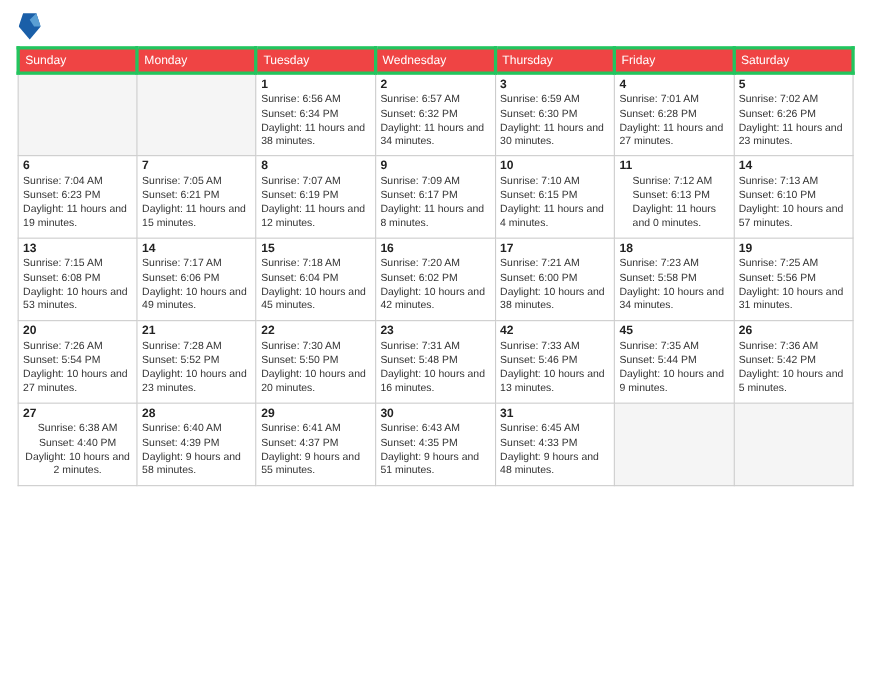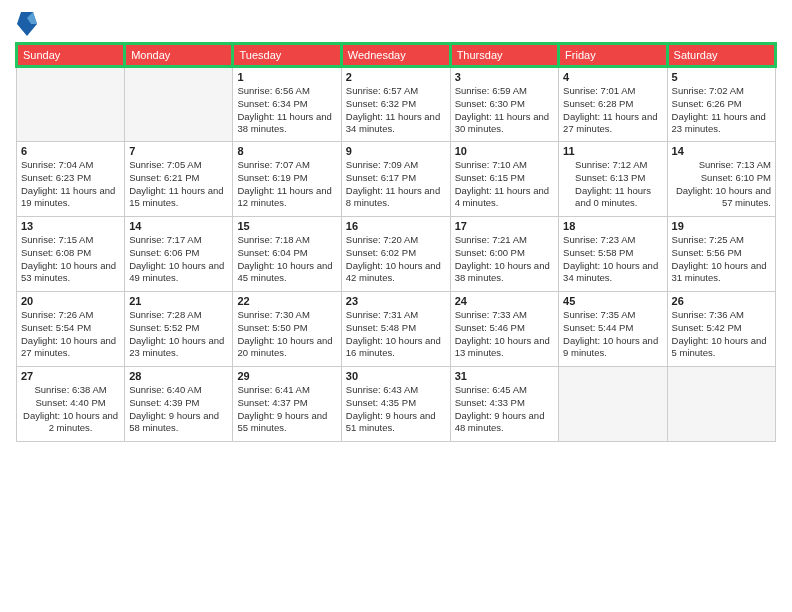--- a/index.html
+++ b/index.html
@@ -189,21 +189,21 @@
 Daylight: 11 hours and 4 minutes.</div>
           </td>
           <td>
             <div class="day-num">11</div>
             <div class="day-info" style="white-space: pre-line; margin-left: 12px;">Sunrise: 7:12 AM
 Sunset: 6:13 PM
 Daylight: 11 hours and 0 minutes.</div>
           </td>
           <td>
             <div class="day-num">14</div>
-            <div class="day-info" style="white-space: pre-line; text-align: right;">Sunrise: 7:13 AM
+            <div class="day-info" style="white-space: pre-line;">Sunrise: 7:13 AM
 Sunset: 6:10 PM
 Daylight: 10 hours and 57 minutes.</div>
           </td>
         </tr>
         <tr class="week-row">
           <td>
             <div class="day-num">13</div>
             <div class="day-info" style="white-space: pre-line;">Sunrise: 7:15 AM
 Sunset: 6:08 PM
 Daylight: 10 hours and 53 minutes.</div>
@@ -264,21 +264,21 @@
 Sunset: 5:50 PM
 Daylight: 10 hours and 20 minutes.</div>
           </td>
           <td>
             <div class="day-num">23</div>
             <div class="day-info" style="white-space: pre-line;">Sunrise: 7:31 AM
 Sunset: 5:48 PM
 Daylight: 10 hours and 16 minutes.</div>
           </td>
           <td>
-            <div class="day-num">24</div>
+            <div class="day-num">42</div>
             <div class="day-info" style="white-space: pre-line;">Sunrise: 7:33 AM
 Sunset: 5:46 PM
 Daylight: 10 hours and 13 minutes.</div>
           </td>
           <td>
             <div class="day-num">45</div>
             <div class="day-info" style="white-space: pre-line;">Sunrise: 7:35 AM
 Sunset: 5:44 PM
 Daylight: 10 hours and 9 minutes.</div>
           </td>

